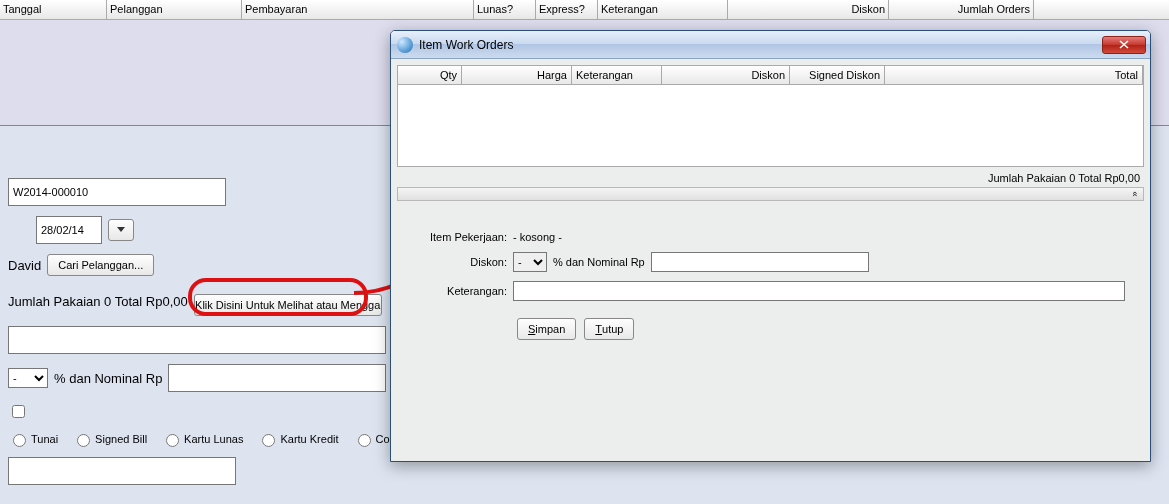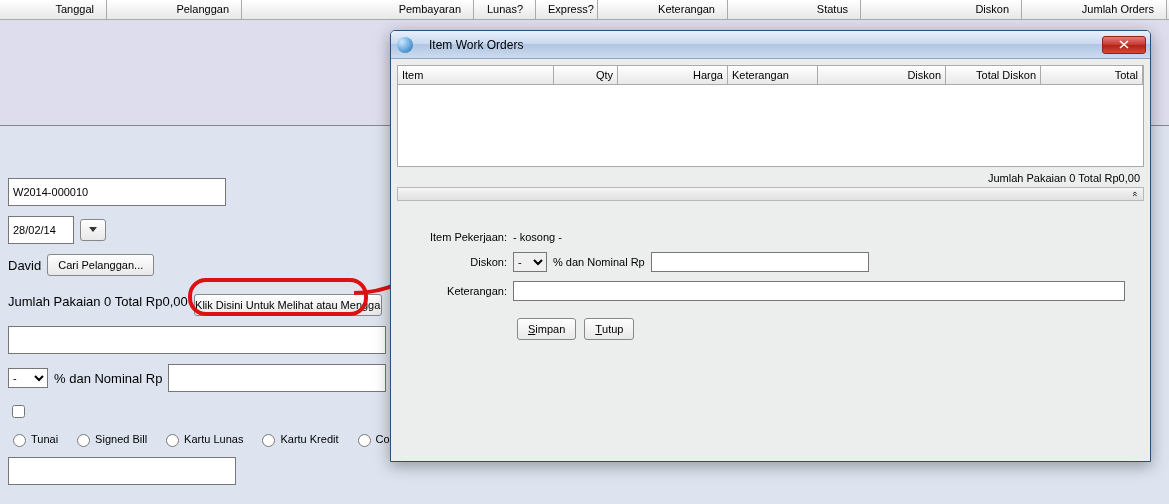--- a/index.html
+++ b/index.html
@@ -16,24 +16,23 @@
     
     
     .table-header {
       display: flex;
       height: 20px;
       background: linear-gradient(#fff, #e8e8e8);
       border-bottom: 1px solid #aaa;
     }
     .table-header .col {
       border-right: 1px solid #aaa;
-      padding: 3px 12px;
+      padding: 3px 3px;
       overflow: hidden;
       white-space: nowrap;
-      text-align: right;
     }
     .col-tanggal { width: 107px; }
     .col-pelanggan { width: 135px; }
     .col-pembayaran { width: 232px; }
     .col-lunas { width: 62px; }
     .col-express { width: 62px; }
     .col-keterangan { width: 130px; }
     .col-status { width: 133px; }
     .col-diskon { width: 161px; text-align: right; padding-right: 8px; }
     .col-jumlah-diskon { width: 145px; text-align: right; padding-right: 8px; }
@@ -131,21 +130,21 @@
     }
     .dialog-titlebar {
       height: 28px;
       background: linear-gradient(#e8f0fb, #c9d9ef 48%, #b0c6e4 50%, #cddbee);
       border-bottom: 1px solid #8ba5c7;
       display: flex;
       align-items: center;
       padding: 0 4px 0 6px;
       justify-content: space-between;
     }
-    .dialog-title-left { display: flex; align-items: center; gap: 16px; }
+    .dialog-title-left { display: flex; align-items: center; gap: 6px; }
     .dialog-icon {
       width: 16px; height: 16px;
       border-radius: 50%;
       background: radial-gradient(circle at 30% 30%, #cfe8ff, #5aa0d8 60%, #2a6aa0);
     }
     .dialog-title { font-size: 12px; }
     .dialog-close {
       width: 44px; height: 18px;
       border-radius: 3px;
       background: linear-gradient(#e77a7a, #c53a2f 48%, #b02016 50%, #d24a3b);
@@ -244,33 +243,32 @@
 </head>
 <body>
 
 <div class="table-header">
   <div class="col col-tanggal">Tanggal</div>
   <div class="col col-pelanggan">Pelanggan</div>
   <div class="col col-pembayaran">Pembayaran</div>
   <div class="col col-lunas">Lunas?</div>
   <div class="col col-express">Express?</div>
   <div class="col col-keterangan">Keterangan</div>
-  <div class="col col-status">Status</div>
   <div class="col col-diskon">Diskon</div>
   <div class="col col-jumlah-diskon">Jumlah Orders</div>
 </div>
 <div class="grid-body"></div>
 
 <div class="form-area">
   <div style="height:40px"></div>
   <div class="form-row">
     <input type="text" style="width: 218px;" value="W2014-000010">
   </div>
   <div class="form-row">
-    <input type="text" style="width: 66px;" value="28/02/14">
+    <input type="text" style="width: 66px; margin-left: 28px;" value="28/02/14">
     <button class="btn btn-dropdown">
       <svg width="8" height="6">
           <path d="M0 0 L8 0 L4 5 Z" fill="#333"></path>
         </svg>
     </button>
   </div>
   <div class="form-row">
     <span class="label-static">David</span>
     <button class="btn">Cari Pelanggan...</button>
   </div>
@@ -329,26 +327,25 @@
       <span class="dialog-title">Item Work Orders</span>
     </div>
     <div class="dialog-close">
       <svg width="10" height="9">
           <path d="M1 1 L9 8 M9 1 L1 8" stroke="#fff" stroke-width="1.6"></path>
         </svg>
     </div>
   </div>
   <div class="dialog-inner">
     <div class="dlg-table-header">
-      <div class="dcol dcol-item">Item</div>
       <div class="dcol dcol-qty">Qty</div>
       <div class="dcol dcol-harga">Harga</div>
       <div class="dcol dcol-keterangan">Keterangan</div>
       <div class="dcol dcol-diskon">Diskon</div>
-      <div class="dcol dcol-totaldiskon">Total Diskon</div>
+      <div class="dcol dcol-totaldiskon">Signed Diskon</div>
       <div class="dcol dcol-total">Total</div>
     </div>
     <div class="dlg-grid-body"></div>
     <div class="dlg-summary">Jumlah Pakaian 0   Total Rp0,00</div>
     <div class="dlg-collapse-bar">
       <span style="display:inline-block; transform: rotate(90deg);">«</span>
     </div>
 
     <div class="dlg-form">
       <div class="frow">

